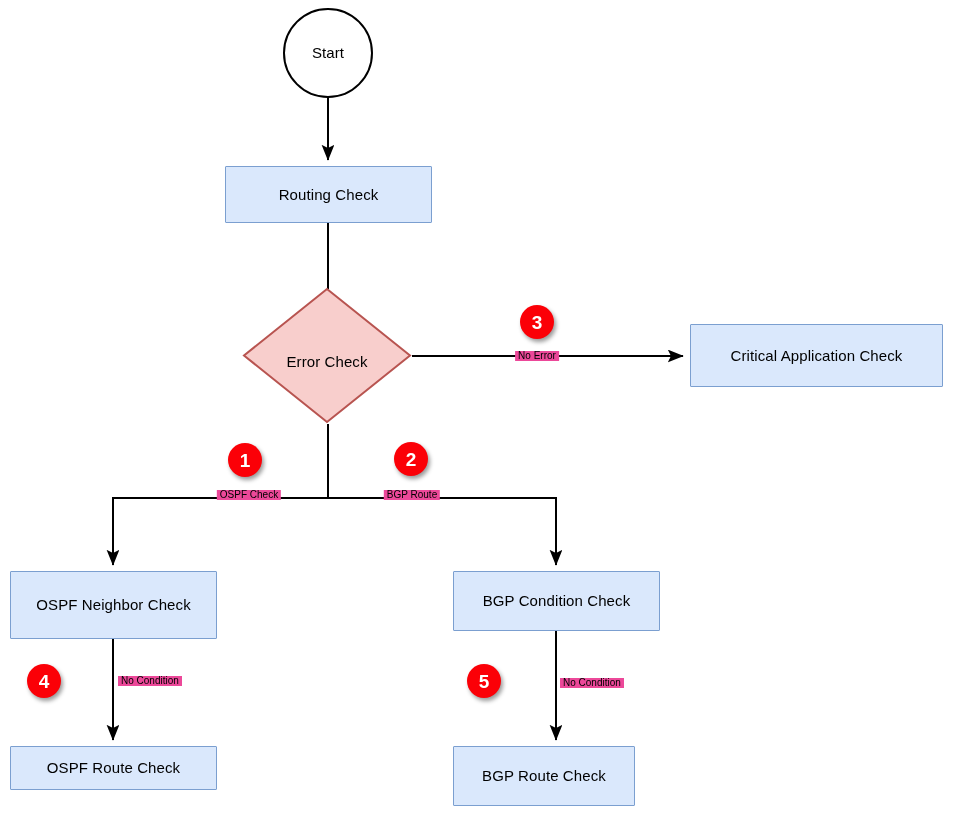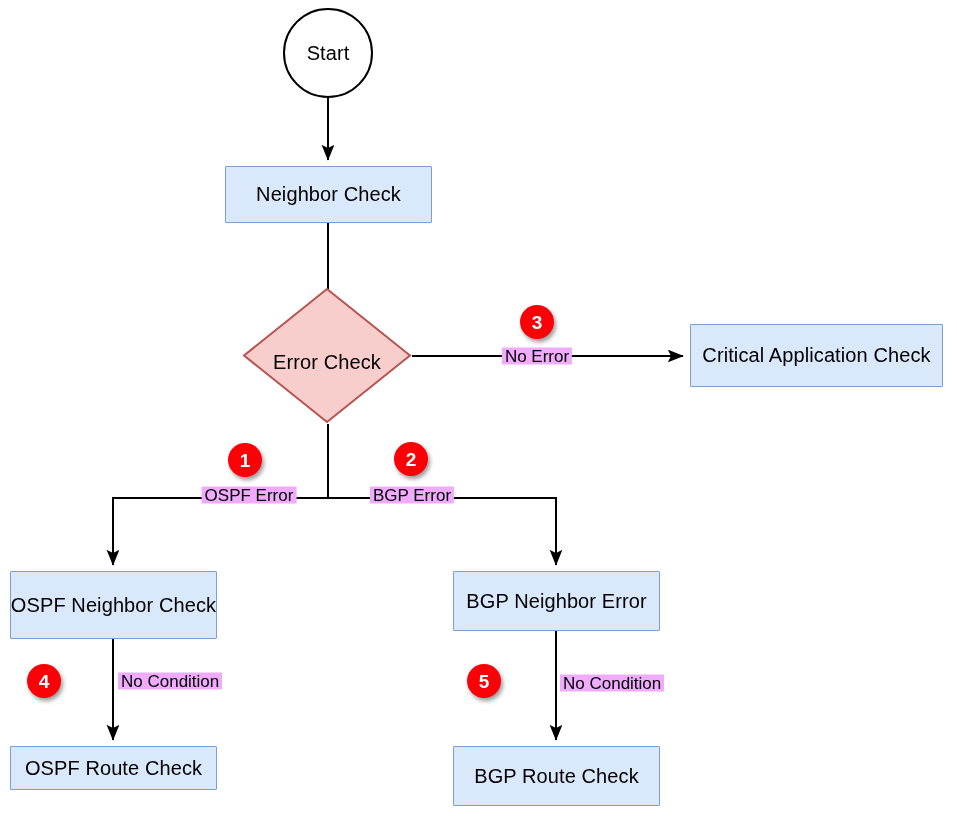--- a/index.html
+++ b/index.html
@@ -31,21 +31,21 @@
   
   .node {
     position: absolute;
     box-sizing: border-box;
     display: flex;
     align-items: center;
     justify-content: center;
     text-align: center;
   }
   .node-label {
-    font-size: 20px;
+    font-size: 15px;
     color: #000000;
     line-height: 1.15;
     letter-spacing: 0.1px;
     white-space: nowrap;
   }
 
   .shape-process {
     background: #dae8fc;
     border: 1.6px solid #7b9fd0;
     border-radius: 1px;
@@ -68,23 +68,23 @@
   }
   .shape-decision .node-label {
     position: relative;
     z-index: 2;
     margin-top: 13px;
   }
 
   
   .edge-label {
     position: absolute;
-    font-size: 17px;
+    font-size: 10px;
     color: #000000;
-    background: #f0abfc;
+    background: #ec4899;
     padding: 0 3px;
     white-space: nowrap;
     line-height: 1;
   }
   .edge-label.centered {
     transform: translate(-50%, -50%);
   }
   .edge-label.left-anchor {
     transform: translateY(-50%);
     margin-left: 48px;
@@ -136,55 +136,55 @@
     <path d="M113,631 L113,740" stroke="#000000" stroke-width="2" fill="none" marker-end="url(#arrowhead)"></path>
 
     <path d="M556,631 L556,740" stroke="#000000" stroke-width="2" fill="none" marker-end="url(#arrowhead)"></path>
   </svg>
 
   <div class="node shape-start" style="left:283px; top:8px; width:90px; height:90px;">
     <span class="node-label">Start</span>
   </div>
 
   <div class="node shape-process" style="left:225px; top:166px; width:207px; height:57px;">
-    <span class="node-label">Neighbor Check</span>
+    <span class="node-label">Routing Check</span>
   </div>
 
   <div class="node shape-decision" style="left:242px; top:287px; width:170px; height:137px;">
     <svg class="diamond-svg" viewBox="0 0 170 137" preserveAspectRatio="none">
       <polygon points="85,2 168,68.5 85,135 2,68.5" fill="#f8cecc" stroke="#b85450" stroke-width="2"></polygon>
     </svg>
     <span class="node-label">Error Check</span>
   </div>
 
   <div class="node shape-process" style="left:690px; top:324px; width:253px; height:63px;">
     <span class="node-label">Critical Application Check</span>
   </div>
 
   <div class="node shape-process" style="left:10px; top:571px; width:207px; height:68px;">
     <span class="node-label">OSPF Neighbor Check</span>
   </div>
 
   <div class="node shape-process" style="left:453px; top:571px; width:207px; height:60px;">
-    <span class="node-label">BGP Neighbor Error</span>
+    <span class="node-label">BGP Condition Check</span>
   </div>
 
   <div class="node shape-process" style="left:10px; top:746px; width:207px; height:44px;">
     <span class="node-label">OSPF Route Check</span>
   </div>
 
-  <div class="node shape-process" style="left:453px; top:746px; width:207px; height:60px;">
+  <div class="node shape-process" style="left:453px; top:746px; width:182px; height:60px;">
     <span class="node-label">BGP Route Check</span>
   </div>
 
   <div class="edge-label centered" style="left:537px; top:356px;">No Error</div>
 
-  <div class="edge-label centered" style="left:249px; top:495px;">OSPF Error</div>
+  <div class="edge-label centered" style="left:249px; top:495px;">OSPF Check</div>
 
-  <div class="edge-label centered" style="left:412px; top:495px;">BGP Error</div>
+  <div class="edge-label centered" style="left:412px; top:495px;">BGP Route</div>
 
   <div class="edge-label left-anchor" style="left:70px; top:681px;">No Condition</div>
 
   <div class="edge-label left-anchor" style="left:512px; top:683px;">No Condition</div>
 
   <div class="badge" style="left:245px; top:460px;">1</div>
 
   <div class="badge" style="left:411px; top:459px;">2</div>
 
   <div class="badge" style="left:537px; top:322px;">3</div>

